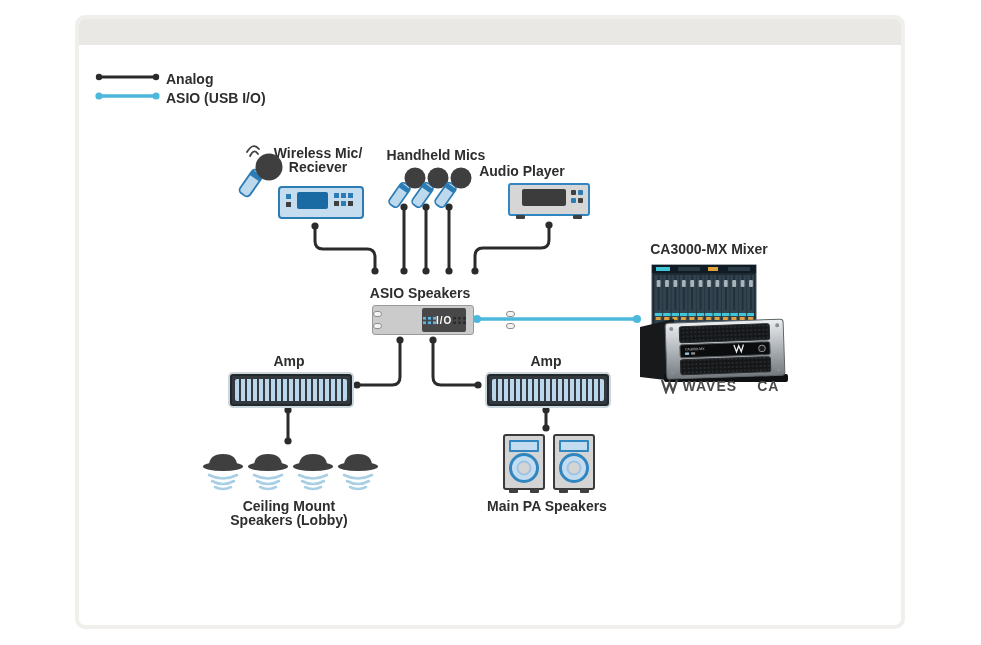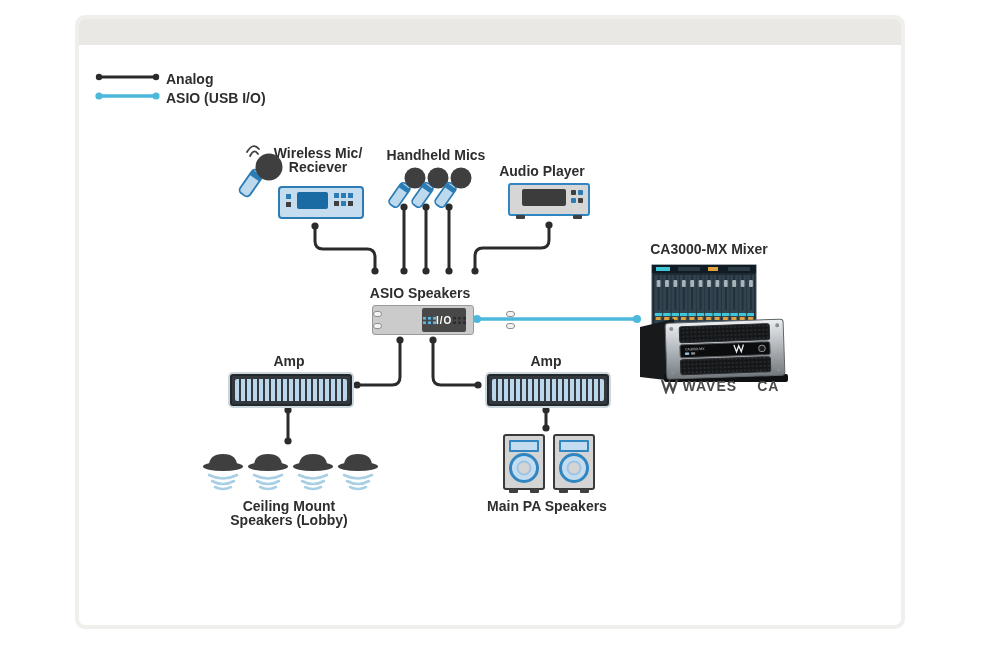--- a/index.html
+++ b/index.html
@@ -146,21 +146,21 @@
         <rect x="4" y="16" width="11" height="26" rx="4" transform="rotate(35 9.5 29)" fill="#bcd9ee" stroke="#2b7cb5" stroke-width="1.7"></rect>
         <rect x="4" y="18" width="11" height="5" transform="rotate(35 9.5 29)" fill="#2b7cb5"></rect>
         <circle cx="25" cy="12" r="10.5" fill="#3f3f3f"></circle>
       </g>
     </defs>
     <use href="#mic" x="2" y="1"></use>
     <use href="#mic" x="25" y="1"></use>
     <use href="#mic" x="48" y="1"></use>
   </svg>
 
-  <div class="lbl" style="left:472px;top:164px;width:140px">Audio Player</div>
+  <div class="lbl" style="left:452px;top:164px;width:140px">Audio Player</div>
   <div class="player">
     <div class="player-screen"></div>
     <div class="pbtn" style="left:61px;top:5px;background:#3f3f3f"></div>
     <div class="pbtn" style="left:68px;top:5px;background:#2b7cb5"></div>
     <div class="pbtn" style="left:61px;top:13px;background:#2b7cb5"></div>
     <div class="pbtn" style="left:68px;top:13px;background:#3f3f3f"></div>
     <div class="foot" style="left:6px"></div>
     <div class="foot" style="right:6px"></div>
   </div>
 

